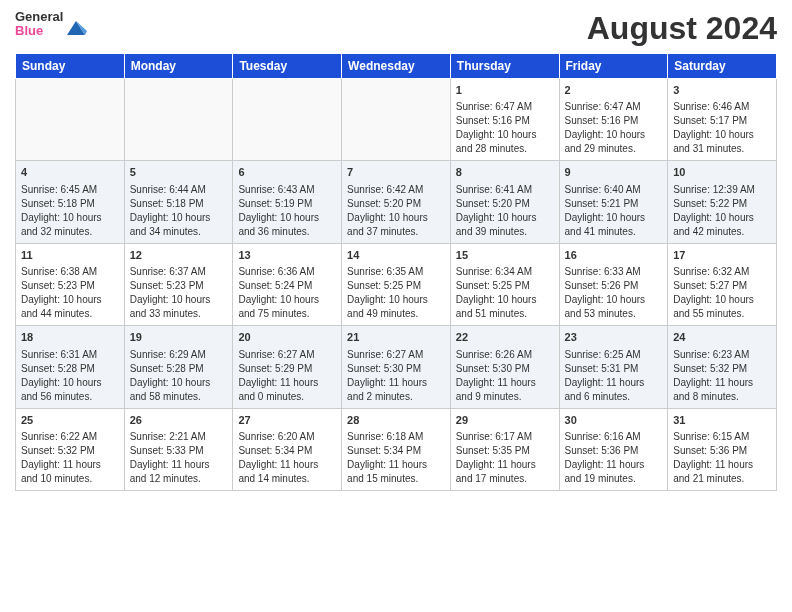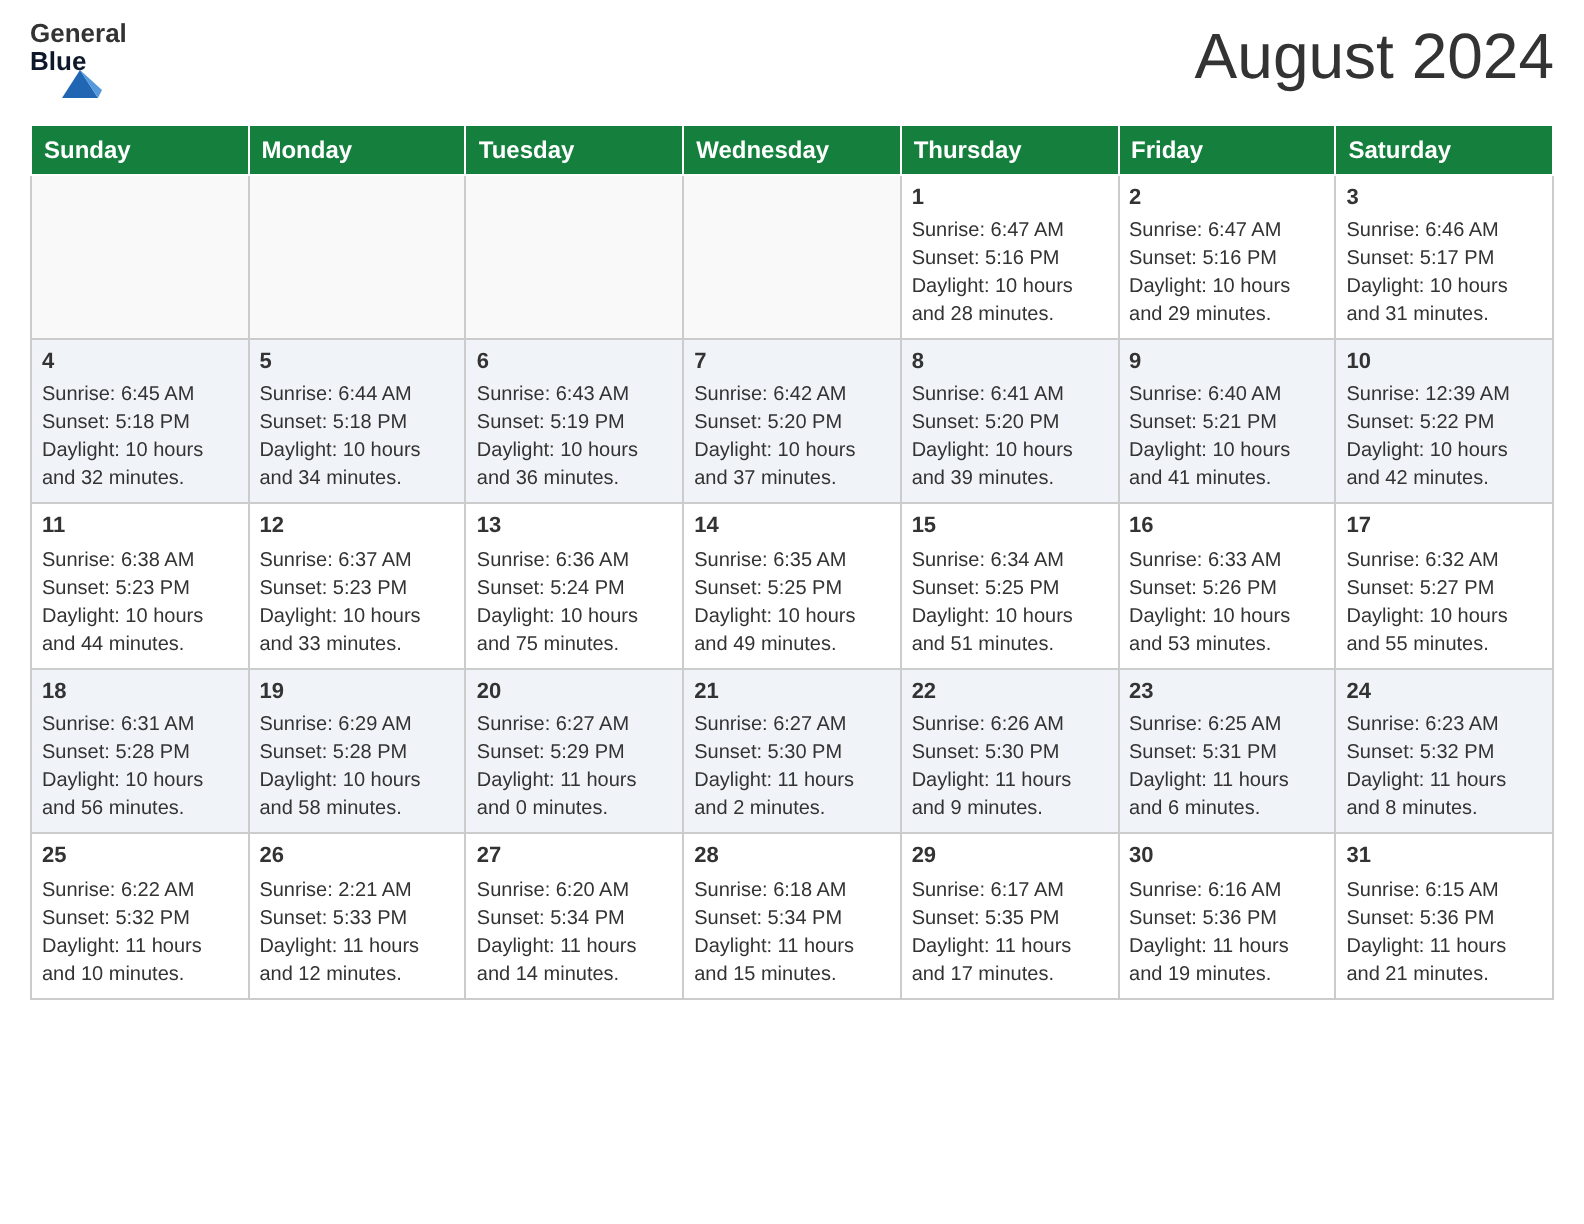--- a/index.html
+++ b/index.html
@@ -20,35 +20,35 @@
       font-weight: bold;
       color: #333;
       line-height: 1.1;
     }
     .title-section {
       text-align: right;
       margin-bottom: 2px;
     }
     .main-title {
       font-size: 32px;
-      font-weight: normal;
+      font-weight: bold;
       color: #333;
     }
     .subtitle {
       font-size: 15px;
       color: #333;
       margin-bottom: 8px;
     }
     .calendar {
       width: 100%;
       border-collapse: collapse;
       font-size: 10.5px;
     }
     .calendar thead tr th {
-      background: #15803d;
+      background: #1d4ed8;
       color: #fff;
       text-align: left;
       padding: 5px 6px;
       font-size: 12px;
       border: 1px solid #fff;
     }
     .calendar tbody tr td {
       vertical-align: top;
       padding: 4px 5px;
       border: 1px solid #ccc;
@@ -77,23 +77,23 @@
       align-items: flex-start;
       margin-bottom: 4px;
     }
   </style>
 </head>
 <body>
 
 <div class="top-header">
   <div class="header-logo">
     <div>
-      <div style="display:flex;align-items:center;flex-direction:column;">
+      <div style="display:flex;align-items:flex-end;">
         <span class="logo-text">
-          <span style="color:#333;">General</span><br><span style="color:#0f172a;">Blue</span>
+          <span style="color:#333;">General</span><br><span style="color:#ec4899;">Blue</span>
         </span>
         <svg width="22" height="22" viewBox="0 0 22 22" style="margin-left:2px;margin-top:-8px;">
           <polygon points="2,18 11,4 20,18" fill="#2066b2"></polygon>
           <polygon points="11,4 20,18 22,14" fill="#5599dd"></polygon>
         </svg>
       </div>
     </div>
   </div>
   <div class="title-section">
     <div class="main-title">August 2024</div>

